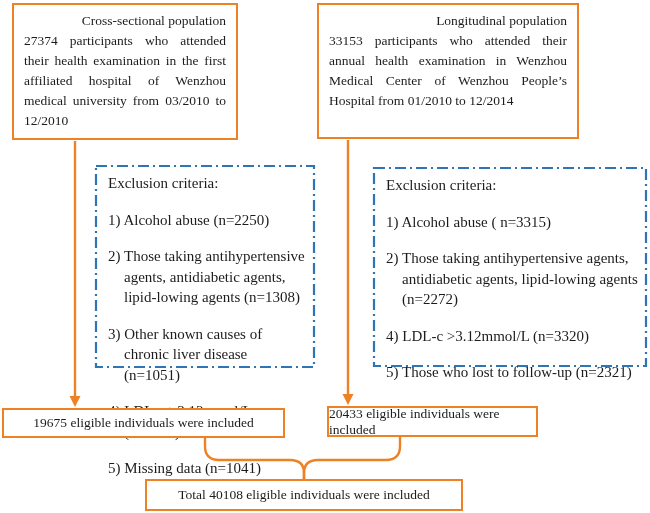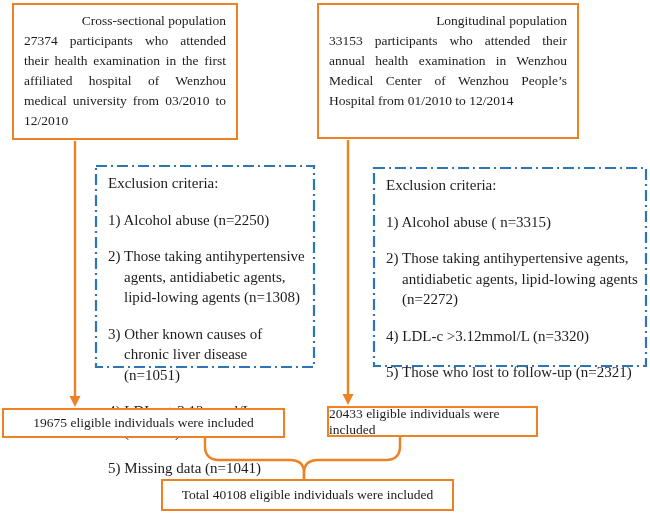--- a/index.html
+++ b/index.html
@@ -70,15 +70,15 @@
     <div class="excl-item">1) Alcohol abuse ( n=3315)</div>
     <div class="excl-item">2) Those taking antihypertensive agents, antidiabetic agents, lipid-lowing agents (n=2272)</div>
     <div class="excl-item">4) LDL-c &gt;3.12mmol/L (n=3320)</div>
     <div class="excl-item">5) Those who lost to follow-up (n=2321)</div>
   </div>
 
   <div class="box orange-box result-box" style="left:2px;top:408px;width:283px;height:30px;">19675 eligible individuals were included</div>
 
   <div class="box orange-box result-box" style="left:327px;top:406px;width:211px;height:31px;">20433 eligible individuals were included</div>
 
-  <div class="box orange-box result-box" style="left:145px;top:479px;width:293px;height:32px;margin-left:16px;">Total 40108 eligible individuals were included</div>
+  <div class="box orange-box result-box" style="left:145px;top:479px;width:318px;height:32px;">Total 40108 eligible individuals were included</div>
 
 </div>
 
 </body></html>

